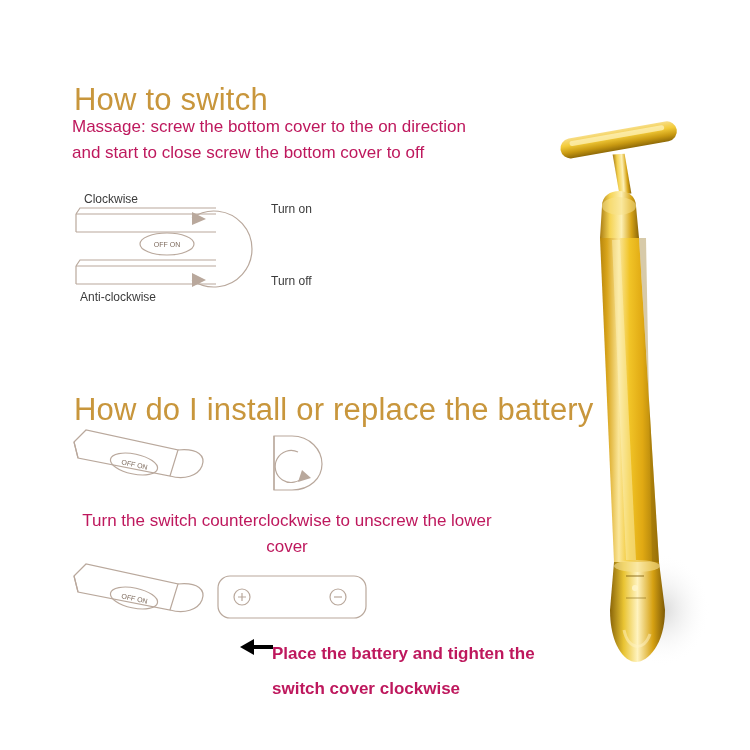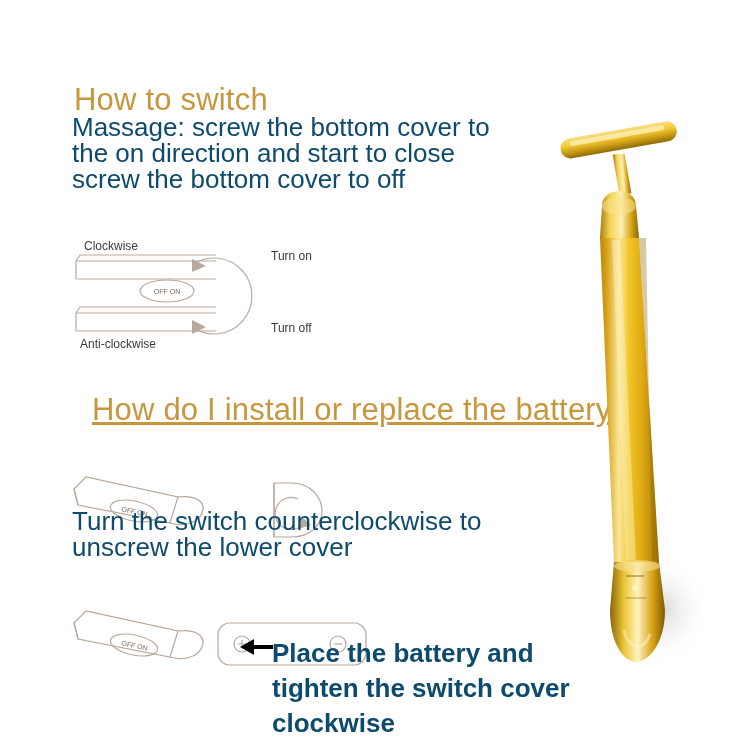--- a/index.html
+++ b/index.html
@@ -22,44 +22,43 @@
   
   .heading {
     position: absolute;
     color: #c8963c;
     font-size: 31px;
     font-weight: 400;
     letter-spacing: 0.2px;
     white-space: nowrap;
   }
   #heading-switch { left: 74px; top: 82px; }
-  #heading-battery { left: 92px; top: 392px; text-decoration: underline; }
+  #heading-battery { left: 74px; top: 392px; }
 
   
   .body-text {
     position: absolute;
-    color: #0c4a6e;
-    font-size: 26px;
+    color: #be185d;
+    font-size: 17px;
     line-height: 26px;
     font-weight: 400;
   }
   #para-massage { left: 72px; top: 114px; width: 420px; }
-  #para-turn { left: 72px; top: 508px; width: 430px; }
+  #para-turn { left: 72px; top: 508px; width: 430px; text-align: center; }
   #para-place {
     left: 272px;
     top: 636px;
     width: 300px;
     font-weight: 700;
     line-height: 35px;
   }
 
   
   .diagram {
     position: absolute;
-    margin-top: 47px;
   }
   .diagram svg { display: block; }
 
   #diagram-switch { left: 66px; top: 188px; }
   #diagram-battery-top { left: 66px; top: 424px; }
   #diagram-battery-bottom { left: 66px; top: 560px; }
 
   
   #device-photo {
     position: absolute;

